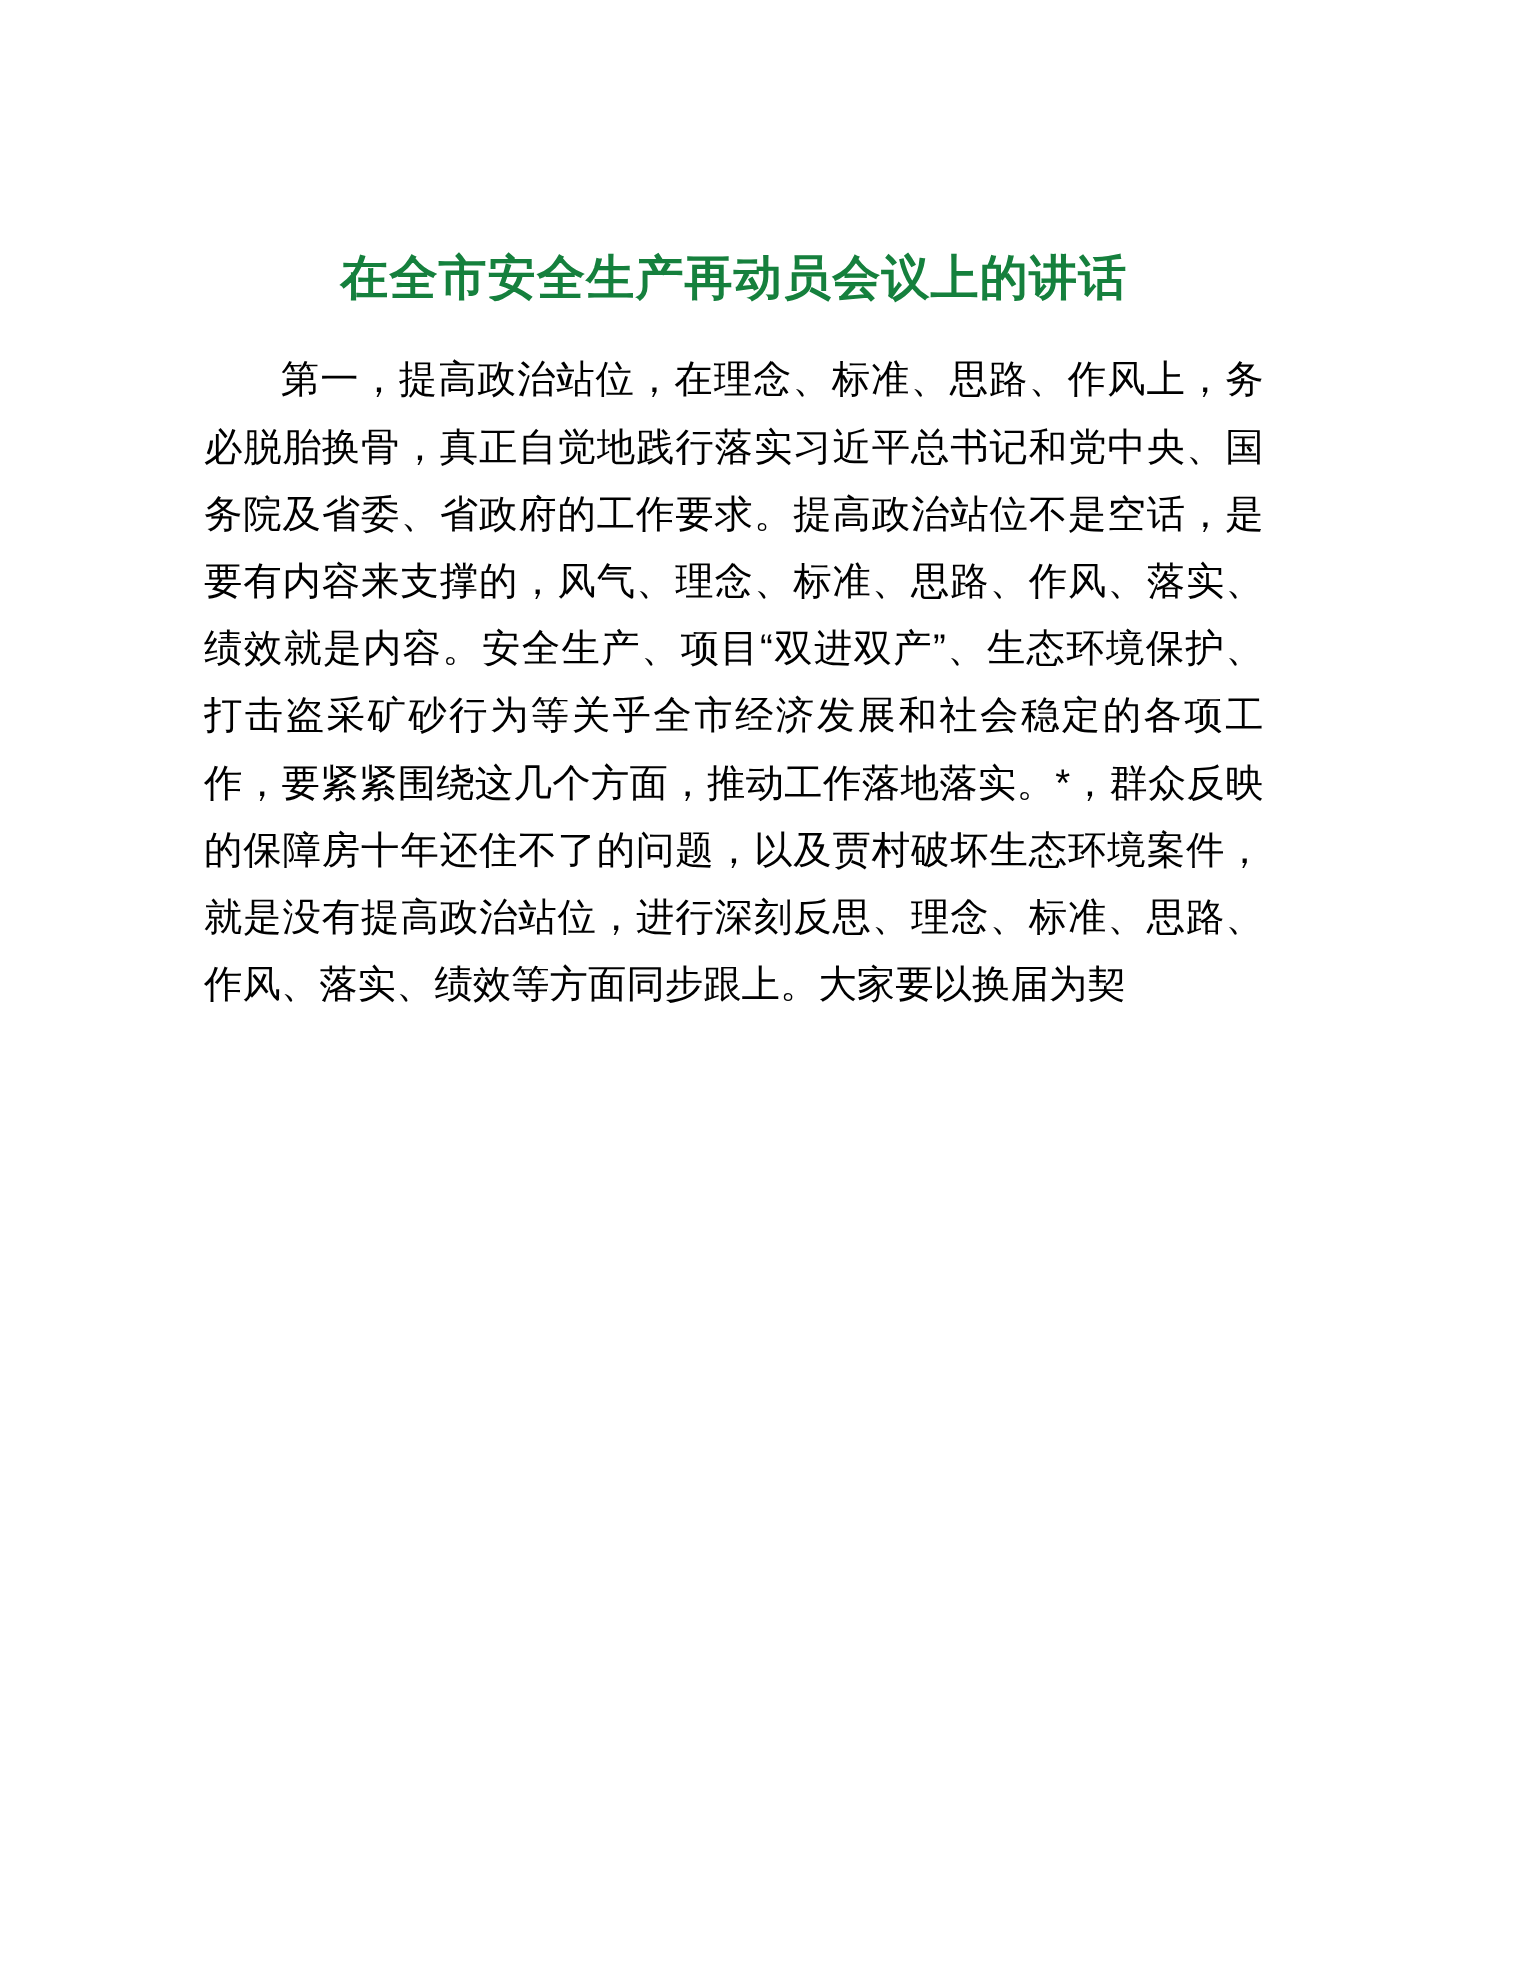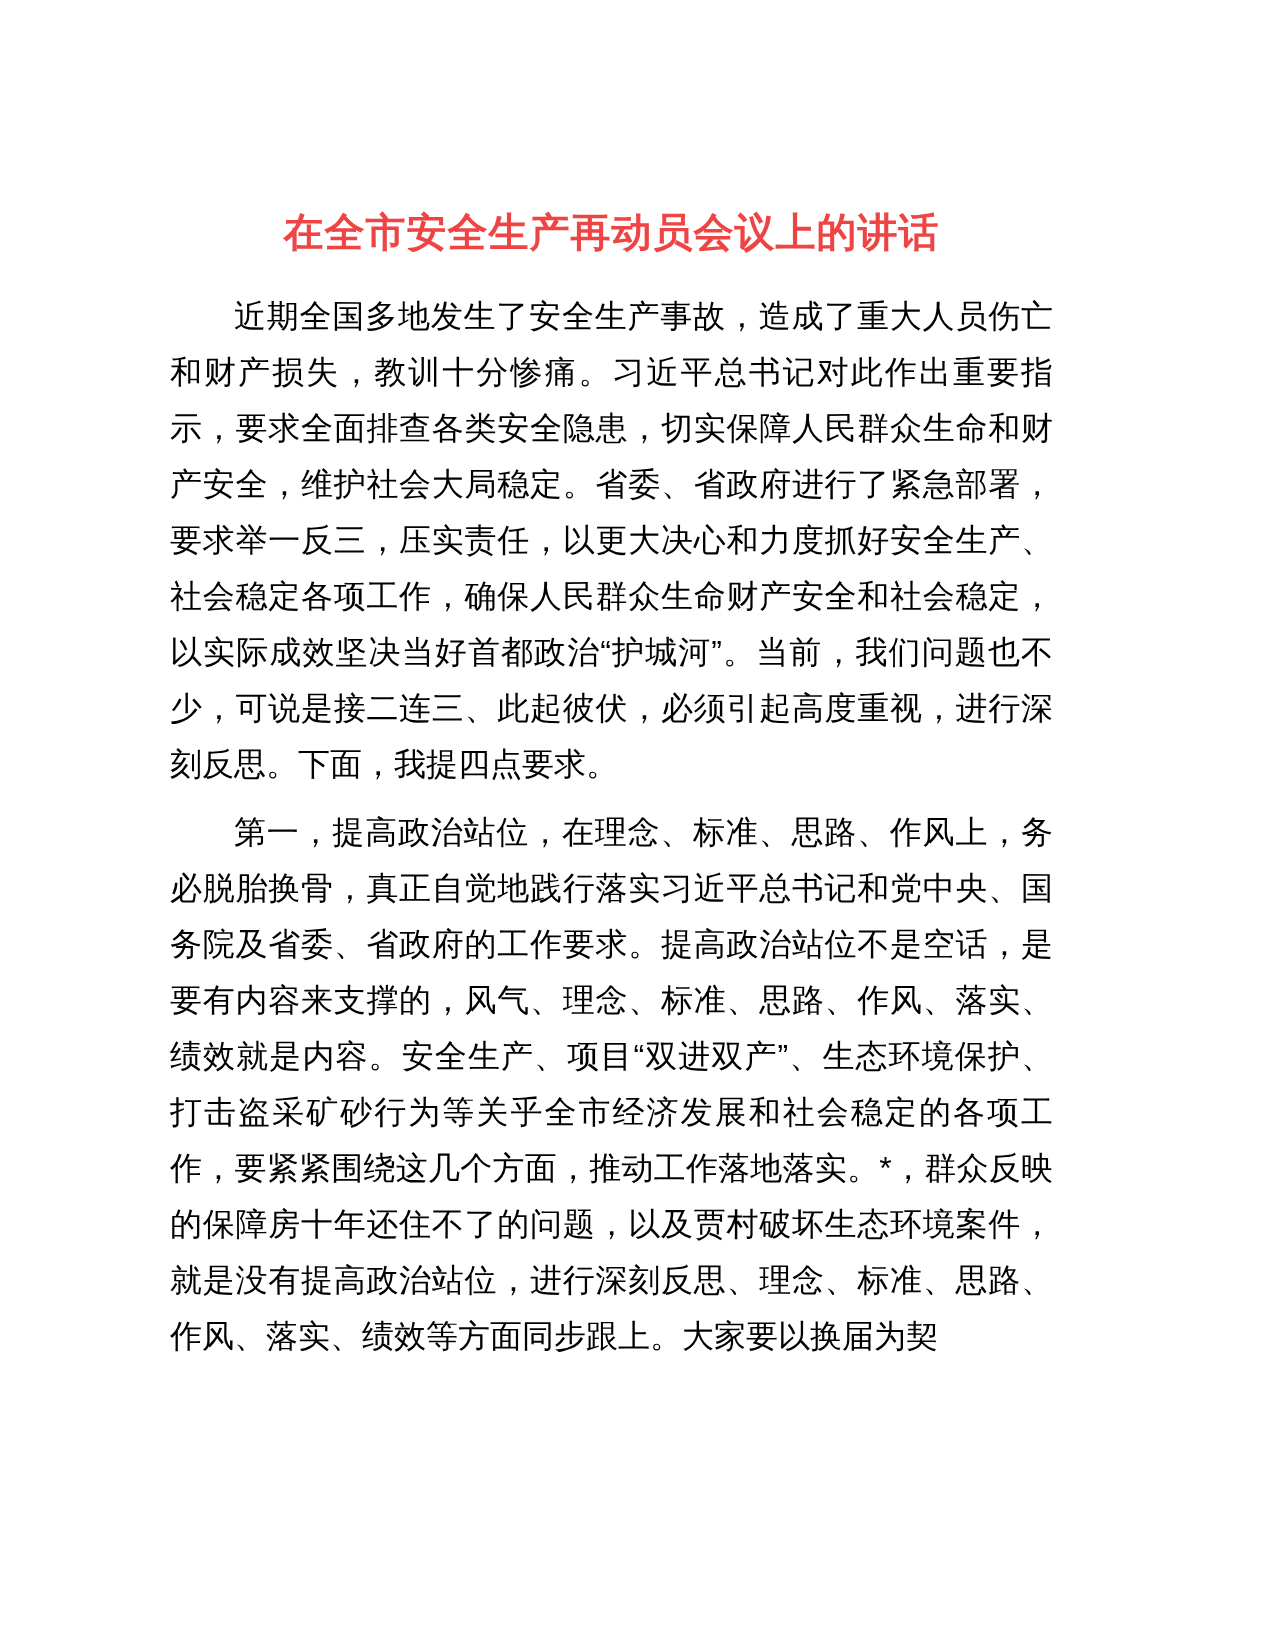--- a/index.html
+++ b/index.html
@@ -18,35 +18,34 @@
       font-family: "Liberation Sans", "DejaVu Sans", sans-serif;
       overflow: hidden;
     }
     .doc-title {
       margin: 0 0 32px 0;
       font-size: 40px;
       font-weight: bold;
       line-height: 1.2;
       text-align: center;
       letter-spacing: 1px;
-      color: #ef4444;
+      color: #15803d;
     }
     .doc-para {
       margin: 0 0 12px 0;
       font-size: 32px;
       line-height: 56px;
       text-indent: 2em;
       text-align: justify;
       text-justify: inter-ideograph;
       word-break: break-all;
       color: #000000;
     }
   </style>
 </head>
 <body>
 
 <div class="page">
   <h1 class="doc-title">在全市安全生产再动员会议上的讲话</h1>
 
-  <p class="doc-para">近期全国多地发生了安全生产事故，造成了重大人员伤亡和财产损失，教训十分惨痛。习近平总书记对此作出重要指示，要求全面排查各类安全隐患，切实保障人民群众生命和财产安全，维护社会大局稳定。省委、省政府进行了紧急部署，要求举一反三，压实责任，以更大决心和力度抓好安全生产、社会稳定各项工作，确保人民群众生命财产安全和社会稳定，以实际成效坚决当好首都政治“护城河”。当前，我们问题也不少，可说是接二连三、此起彼伏，必须引起高度重视，进行深刻反思。下面，我提四点要求。</p>
 
   <p class="doc-para">第一，提高政治站位，在理念、标准、思路、作风上，务必脱胎换骨，真正自觉地践行落实习近平总书记和党中央、国务院及省委、省政府的工作要求。提高政治站位不是空话，是要有内容来支撑的，风气、理念、标准、思路、作风、落实、绩效就是内容。安全生产、项目“双进双产”、生态环境保护、打击盗采矿砂行为等关乎全市经济发展和社会稳定的各项工作，要紧紧围绕这几个方面，推动工作落地落实。*，群众反映的保障房十年还住不了的问题，以及贾村破坏生态环境案件，就是没有提高政治站位，进行深刻反思、理念、标准、思路、作风、落实、绩效等方面同步跟上。大家要以换届为契</p>
 </div>
 
 </body></html>

